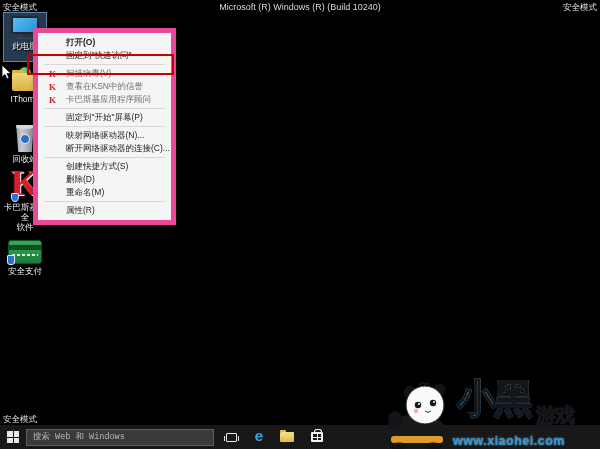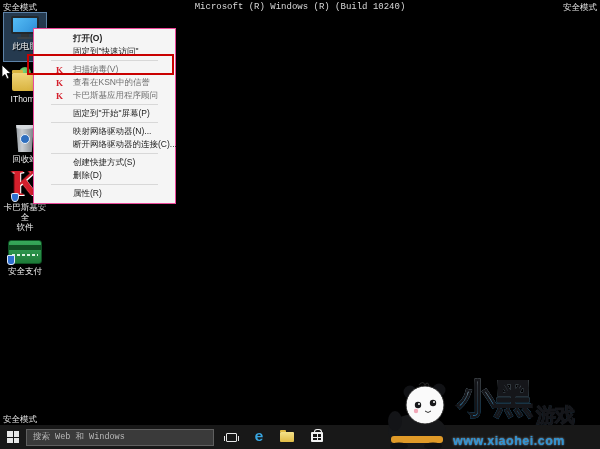--- a/index.html
+++ b/index.html
@@ -9,21 +9,21 @@
     position:relative; overflow:hidden; background:#000;
     font-family:"Liberation Sans","DejaVu Sans",sans-serif;
     -webkit-font-smoothing:antialiased;
   }
   
   .corner-label { position:absolute; font-size:8.5px; color:#e2e2e2; z-index:3; }
   .tl { left:3px; top:2px; }
   .tr { right:3px; top:2px; }
   .bl { left:3px; top:414px; }
   .build-label { position:absolute; left:50%; top:2px; transform:translateX(-50%);
-    font-size:9px; color:#d8d8d8; white-space:nowrap; z-index:3;font-family:Liberation Mono, monospace; }
+    font-size:9px; color:#d8d8d8; white-space:nowrap; z-index:3; }
 
   
   .dicon { position:absolute; left:3px; width:44px; text-align:center; z-index:2; cursor:default; }
   .dicon .dlabel { margin-top:2px; font-size:8.5px; line-height:10px; color:#f0f0f0;
     text-shadow:1px 1px 1px #000; white-space:pre-line; }
   .dicon.selected { background:rgba(96,152,208,.38); border:1px solid rgba(140,190,240,.55); }
 
   .thispc { top:12px; height:50px; padding-top:3px; }
   .monitor { width:28px; height:18px; margin:0 auto; background:#23272b; border-radius:2px;
     padding:2px; }
@@ -62,22 +62,22 @@
   .card { position:relative; width:34px; height:24px; margin:0 auto; border-radius:3px;
     background:linear-gradient(180deg,#37a85a,#1d7a38); border:1px solid #0f5224; }
   .card-strip { position:absolute; left:0; top:4px; width:100%; height:5px; background:#114d22; }
   .card-num { position:absolute; left:3px; top:13px; width:26px; height:2px;
     background:repeating-linear-gradient(90deg,#d9f2e0 0 3px,transparent 3px 5px); }
   .card-flag { position:absolute; left:-2px; bottom:-2px; width:8px; height:10px;
     background:#2f6fd0; border:1px solid #e0eaf8; border-radius:1px 1px 3px 3px; }
 
   
   .cmenu { position:absolute; left:33px; top:28px; width:143px; z-index:5;
-    background:#f5f5f5; border:1px solid #ec4899; box-shadow:3px 3px 6px rgba(0,0,0,.55);
-    padding:3px 15px; }
+    background:#f5f5f5; border:5px solid #ec4899; box-shadow:3px 3px 6px rgba(0,0,0,.55);
+    padding:3px 4px; }
   .mi { position:relative; height:13px; line-height:13px; padding-left:24px;
     font-size:8.5px; color:#1d1d1d; white-space:nowrap; cursor:default; }
   .mi.bold { font-weight:bold; }
   .mi.dim { color:#6f6f6f; }
   .msep { height:1px; background:#d8d8d8; margin:2px 2px; }
   .mic { position:absolute; left:7px; top:50%; transform:translateY(-50%); }
   .uac { width:9px; height:10px;
     background:conic-gradient(#e8b10e 0 25%, #2b65c8 0 50%, #e8b10e 0 75%, #2b65c8 0 100%);
     border:1px solid #5a5a5a; border-radius:2px 2px 50% 50%/2px 2px 60% 60%; }
   .kico { font-size:9px; line-height:9px; font-weight:bold; color:#d41f2c;
@@ -201,20 +201,21 @@
     <span>卡巴斯基应用程序顾问</span>
   </div>
   <div class="msep"></div>
   <div class="mi">固定到"开始"屏幕(P)</div>
   <div class="msep"></div>
   <div class="mi">映射网络驱动器(N)...</div>
   <div class="mi">断开网络驱动器的连接(C)...</div>
   <div class="msep"></div>
   <div class="mi">创建快捷方式(S)</div>
   <div class="mi">删除(D)</div>
+  <div class="mi">重命名(M)</div>
   <div class="msep"></div>
   <div class="mi">属性(R)</div>
 </div>
 
 <div class="anno-box"></div>
 
 <svg class="cursor" width="11" height="16" viewBox="0 0 11 16">
   <path d="M1,1 L1,13 L4,10.5 L6,15 L8,14 L6,9.5 L10,9.5 Z" fill="#fff" stroke="#000" stroke-width="0.8"></path>
 </svg>
 

